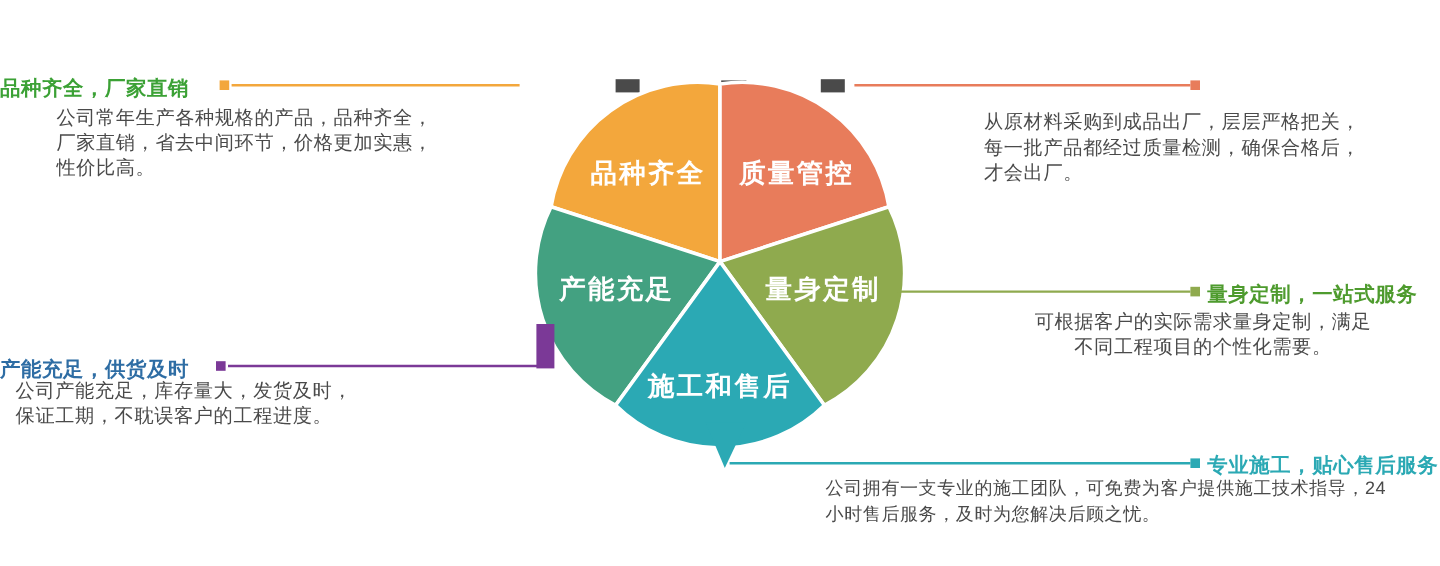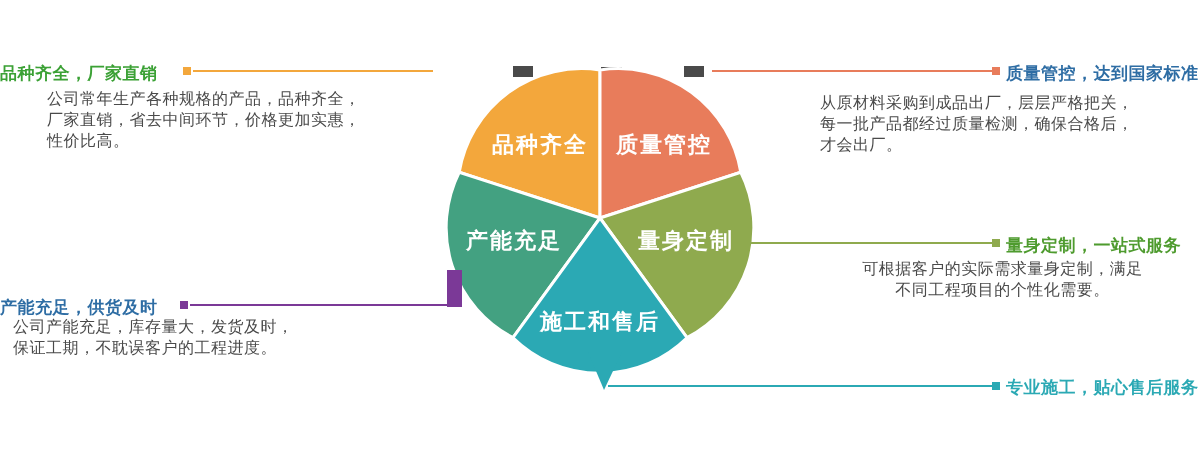--- a/index.html
+++ b/index.html
@@ -85,29 +85,30 @@
     <rect x="992" y="382" width="8" height="8" fill="#2BA9B4"></rect>
 
     <text x="540" y="152" text-anchor="middle" class="petal-label">品种齐全</text>
     <text x="664" y="152" text-anchor="middle" class="petal-label">质量管控</text>
     <text x="514" y="248" text-anchor="middle" class="petal-label">产能充足</text>
     <text x="686" y="248" text-anchor="middle" class="petal-label">量身定制</text>
     <text x="600" y="329" text-anchor="middle" class="petal-label">施工和售后</text>
   </svg>
 
   <div class="callout-title t-variety" style="color: rgb(59, 161, 53);">品种齐全，厂家直销</div>
-  <div class="callout-title t-quality" style="color: rgb(46, 109, 164);">质量管控，达到国家标准</div>
   <div class="callout-title t-custom" style="color: rgb(78, 155, 46);">量身定制，一站式服务</div>
   <div class="callout-title t-capacity" style="color: rgb(46, 109, 164);">产能充足，供货及时</div>
   <div class="callout-title t-service" style="color: rgb(43, 169, 180); text-align: right;">专业施工，贴心售后服务</div>
 
   <div class="body-text b-variety" style="color: rgb(74, 74, 74); padding-left: 47px;">公司常年生产各种规格的产品，品种齐全，
 厂家直销，省去中间环节，价格更加实惠，
 性价比高。</div>
   <div class="body-text b-quality" style="color: rgb(74, 74, 74);">从原材料采购到成品出厂，层层严格把关，
 每一批产品都经过质量检测，确保合格后，
 才会出厂。</div>
   <div class="body-text b-custom" style="color: rgb(74, 74, 74); text-align: center;">可根据客户的实际需求量身定制，满足
 不同工程项目的个性化需要。</div>
   <div class="body-text b-capacity" style="color: rgb(74, 74, 74);">公司产能充足，库存量大，发货及时，
 保证工期，不耽误客户的工程进度。</div>
+  <div class="body-text b-service" style="color: rgb(74, 74, 74);">公司拥有一支专业的施工团队，可免费为客户提供施工技术指导，24
+小时售后服务，及时为您解决后顾之忧。</div>
 
 </div>
 
 </body></html>

